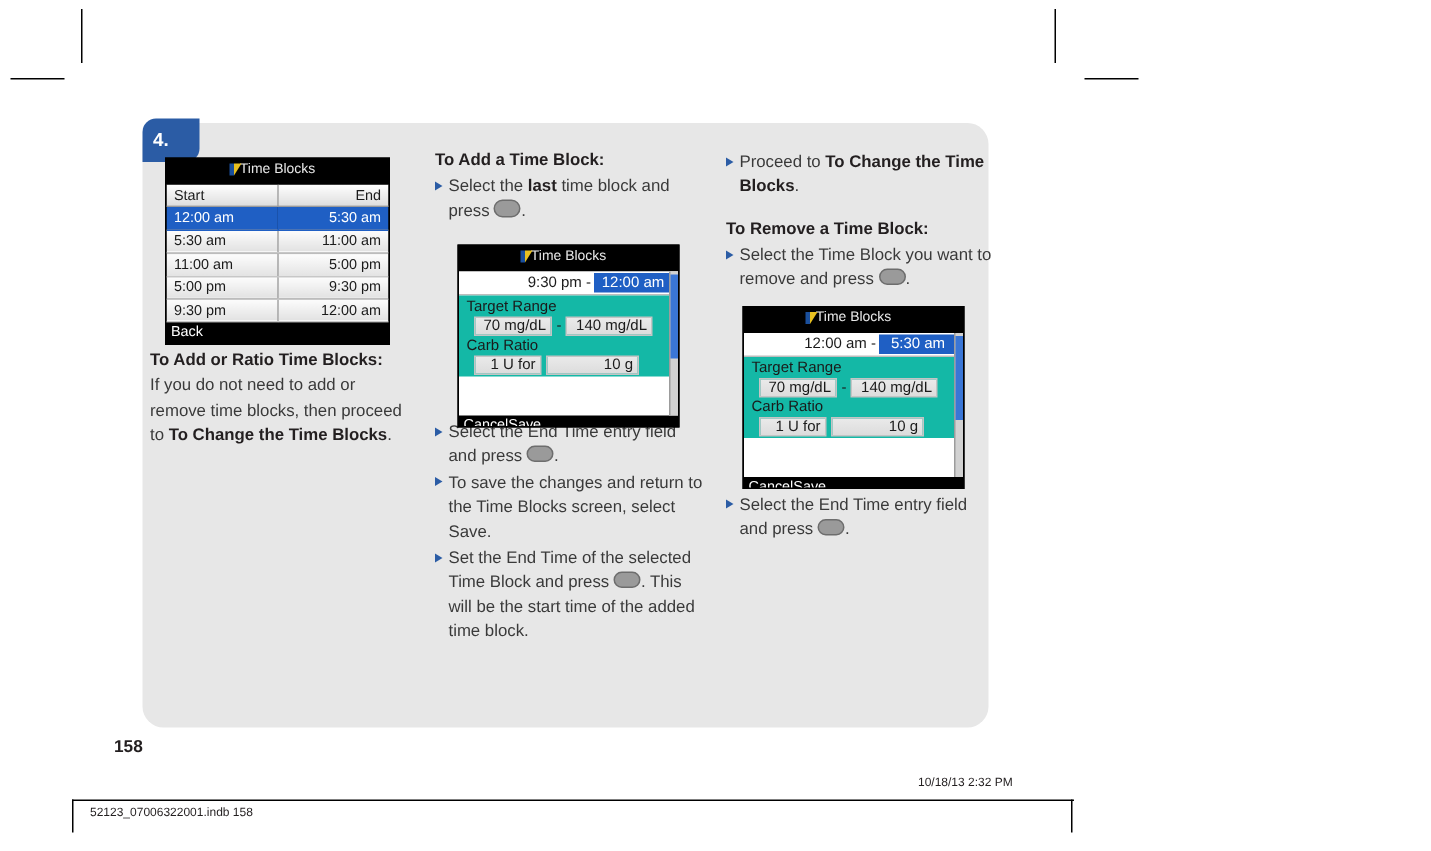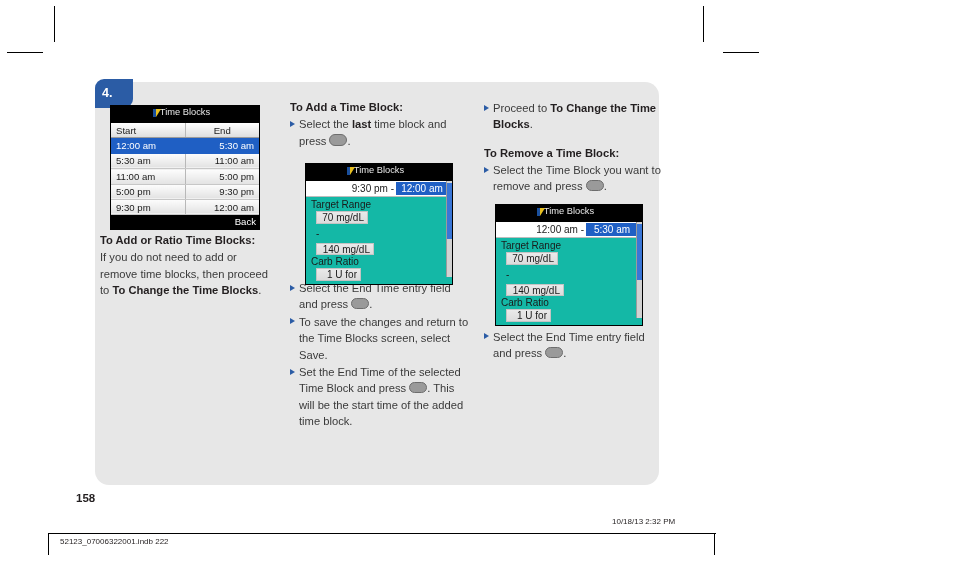--- a/index.html
+++ b/index.html
@@ -154,31 +154,31 @@
     border-bottom: 1px solid #9a9a9a;
   }
   .tbl td.c-start { text-align: left; width: 50%; border-right: 1px solid #b8b8b8; margin-left: 32px; }
   .tbl td.c-end { text-align: right; width: 50%; }
   .tbl tr.sel td {
     background: #1f5fc4;
     color: #ffffff;
     border-bottom: 1px solid #1f5fc4;
     border-right-color: #1f5fc4;
   }
-  .tbl tr.hdr td.c-end { text-align: center; }
+  .tbl tr.hdr td.c-end { text-align: right; }
   .tbl tr.sel td.c-start { text-align: left; }
   .dev-footer {
     background: #000000;
     color: #ffffff;
     font-size: 9.6px;
     height: 13px;
     line-height: 13px;
     padding: 0 3px;
     display: flex;
-    justify-content: flex-end;
+    justify-content: flex-start;
   }
 
   
   .detail-body {
     background: #ffffff;
     position: relative;
   }
   .row-time {
     display: flex;
     align-items: center;
@@ -205,27 +205,26 @@
     padding: 1px 4px 1px 4px;
   }
   .sect-label {
     font-size: 10px;
     color: #1a1a1a;
     padding-left: 1px;
     line-height: 13px;
   }
   .field-row {
     display: flex;
-    align-items: flex-start;
+    align-items: center;
     gap: 3px;
     font-size: 10px;
     line-height: 13px;
     color: #1a1a1a;
     padding-left: 6px;
-    flex-direction: column;
   }
   .fld {
     background: linear-gradient(to bottom, #eaeaea 0%, #dcdcdc 100%);
     border: 1px solid #c4c4c4;
     padding: 0 3px;
     text-align: right;
     box-sizing: border-box;
     height: 12.5px;
     line-height: 12px;
     color: #1a1a1a;
@@ -475,14 +474,14 @@
   <div class="dev-footer">
     <span>Cancel</span>
     <span>Save</span>
   </div>
 </div>
 
 <div id="page-number">158</div>
 <div id="footer-rule"></div>
 <div id="footer-tick-left"></div>
 <div id="footer-tick-right"></div>
-<div id="footer-left">52123_07006322001.indb   222</div>
+<div id="footer-left">52123_07006322001.indb   158</div>
 <div id="footer-right">10/18/13   2:32 PM</div>
 
 </body></html>

